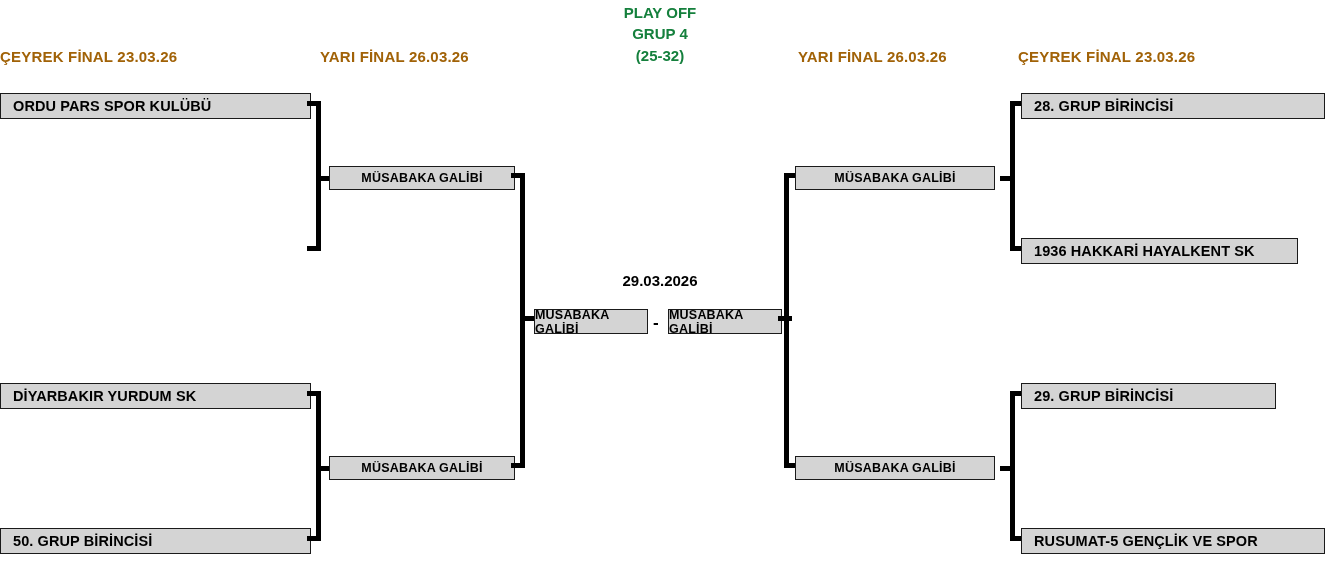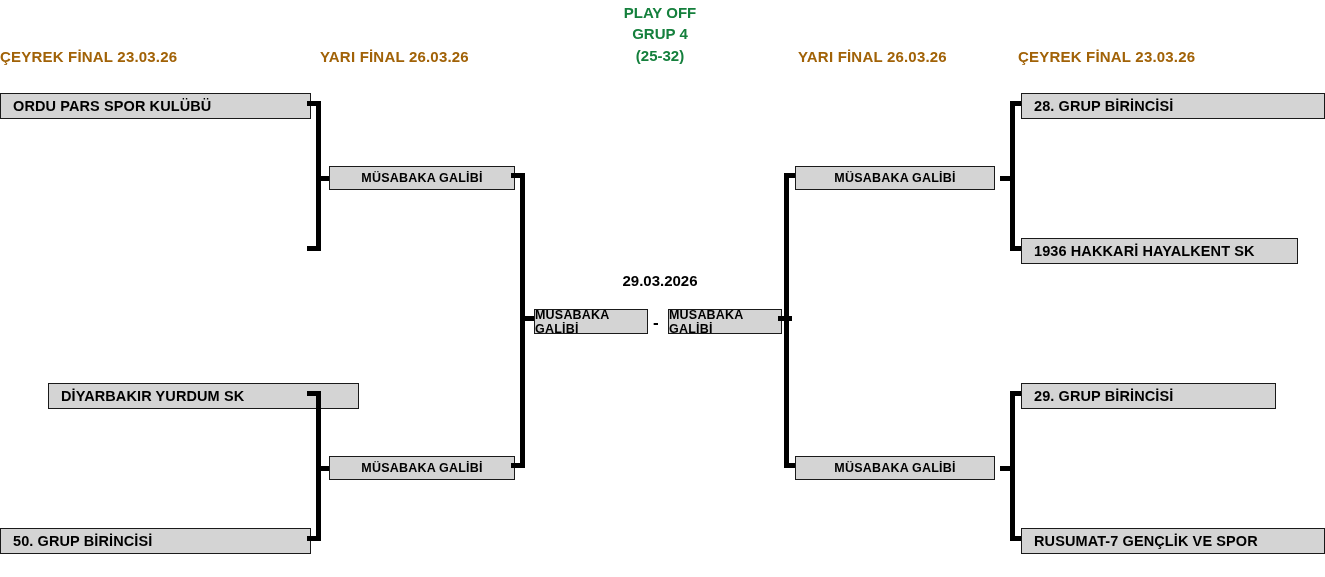--- a/index.html
+++ b/index.html
@@ -130,21 +130,21 @@
   <div class="slot team" style="left:0px; top:93px; width:311px;">ORDU PARS SPOR KULÜBÜ</div>
 
 
   <div class="vline" style="left:316px; top:101px; height:146px;"></div>
   <div class="hline" style="left:307px; top:101px; width:14px;"></div>
   <div class="hline" style="left:307px; top:246px; width:14px;"></div>
   <div class="hline" style="left:316px; top:176px; width:14px;"></div>
 
   <div class="slot winner" style="left:329px; top:166px; width:186px;">MÜSABAKA GALİBİ</div>
 
-  <div class="slot team" style="left:0px; top:383px; width:311px;margin-left:48px;">DİYARBAKIR YURDUM SK</div>
+  <div class="slot team" style="left:0px; top:383px; width:311px;">DİYARBAKIR YURDUM SK</div>
 
   <div class="slot team" style="left:0px; top:528px; width:311px;">50. GRUP BİRİNCİSİ</div>
 
   <div class="vline" style="left:316px; top:391px; height:146px;"></div>
   <div class="hline" style="left:307px; top:391px; width:14px;"></div>
   <div class="hline" style="left:307px; top:536px; width:14px;"></div>
   <div class="hline" style="left:316px; top:466px; width:14px;"></div>
 
   <div class="slot winner" style="left:329px; top:456px; width:186px;">MÜSABAKA GALİBİ</div>
 
@@ -179,15 +179,15 @@
 
   <div class="slot team" style="left:1021px; top:238px; width:277px;">1936 HAKKARİ HAYALKENT SK</div>
 
   <div class="vline" style="left:1010px; top:391px; height:146px;"></div>
   <div class="hline" style="left:1010px; top:391px; width:14px;"></div>
   <div class="hline" style="left:1010px; top:536px; width:14px;"></div>
   <div class="hline" style="left:1000px; top:466px; width:15px;"></div>
 
   <div class="slot team" style="left:1021px; top:383px; width:255px;">29. GRUP BİRİNCİSİ</div>
 
-  <div class="slot team" style="left:1021px; top:528px; width:304px;">RUSUMAT-7 GENÇLİK VE SPOR</div>
+  <div class="slot team" style="left:1021px; top:528px; width:304px;">RUSUMAT-5 GENÇLİK VE SPOR</div>
 
 </div>
 
 </body></html>

